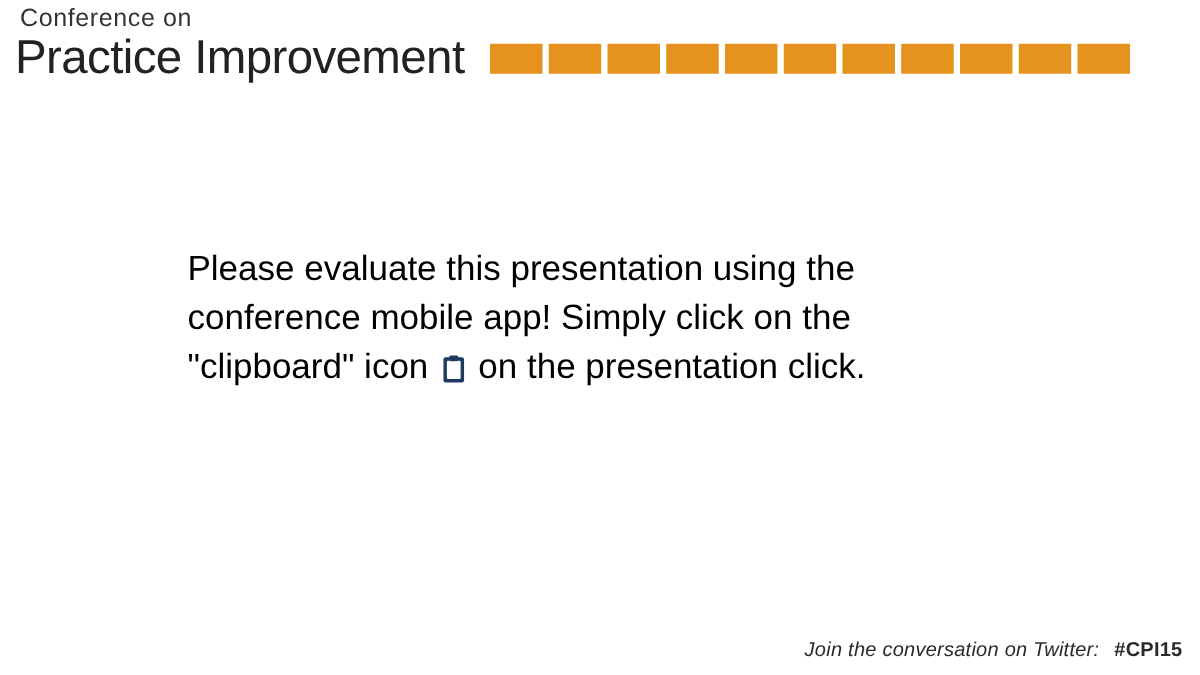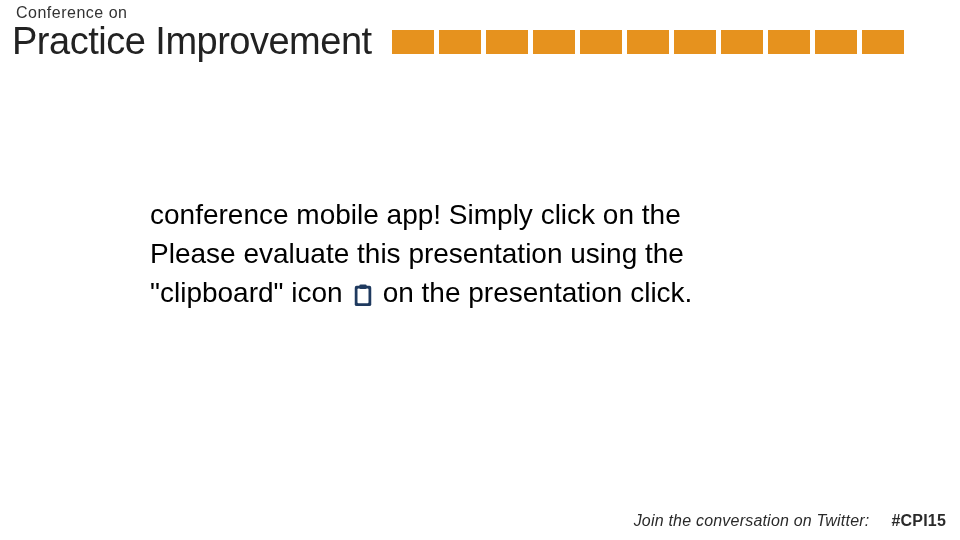--- a/index.html
+++ b/index.html
@@ -6,21 +6,21 @@
   html, body { width: 960px; height: 540px; background: #fff; font-family: Arial, Helvetica, sans-serif; position: relative; }
 
   .header {
     position: absolute;
     top: 0; left: 0; right: 0;
     padding: 4px 8px 0 10px;
     height: 60px;
   }
   .header-top {
     font-family: "Arial Narrow", Arial, sans-serif;
-    font-size: 16px;
+    font-size: 20px;
     font-weight: 400;
     color: #333;
     letter-spacing: 0.5px;
     margin-left: 6px;
   }
   .header-row {
     display: flex;
     align-items: center;
     gap: 12px;
     margin-top: -2px;
@@ -74,21 +74,21 @@
     position: absolute;
     bottom: 10px;
     right: 14px;
     font-family: Arial, sans-serif;
     font-size: 16px;
     color: #2a2a2a;
     letter-spacing: 0.2px;
     font-style: italic;
     display: flex;
     align-items: baseline;
-    gap: 22px;
+    gap: 12px;
   }
   .footer .hashtag { font-style: normal; font-weight: bold; }
 </style>
 </head>
 <body>
 
 <div class="header">
   <div class="header-top">Conference on</div>
   <div class="header-row">
     <div class="header-title">Practice Improvement</div>
@@ -102,22 +102,22 @@
       <span class="sq"></span>
       <span class="sq"></span>
       <span class="sq"></span>
       <span class="sq"></span>
       <span class="sq"></span>
     </div>
   </div>
 </div>
 
 <div class="body-text">
+  <div class="line">Please evaluate this presentation using the</div>
   <div class="line">conference mobile app! Simply click on the</div>
-  <div class="line">Please evaluate this presentation using the</div>
   <div class="line">
     <span class="inline-wrap">
       <span>"clipboard" icon</span>
       <span class="clipboard-chip">
         <svg viewBox="0 0 24 26">
           <rect x="3" y="3" width="18" height="22" rx="2" fill="#1f3a5f"></rect>
           <rect x="6" y="6" width="12" height="16" rx="1" fill="#ffffff"></rect>
           <rect x="8" y="1.5" width="8" height="5" rx="1.5" fill="#1f3a5f"></rect>
         </svg>
       </span>

